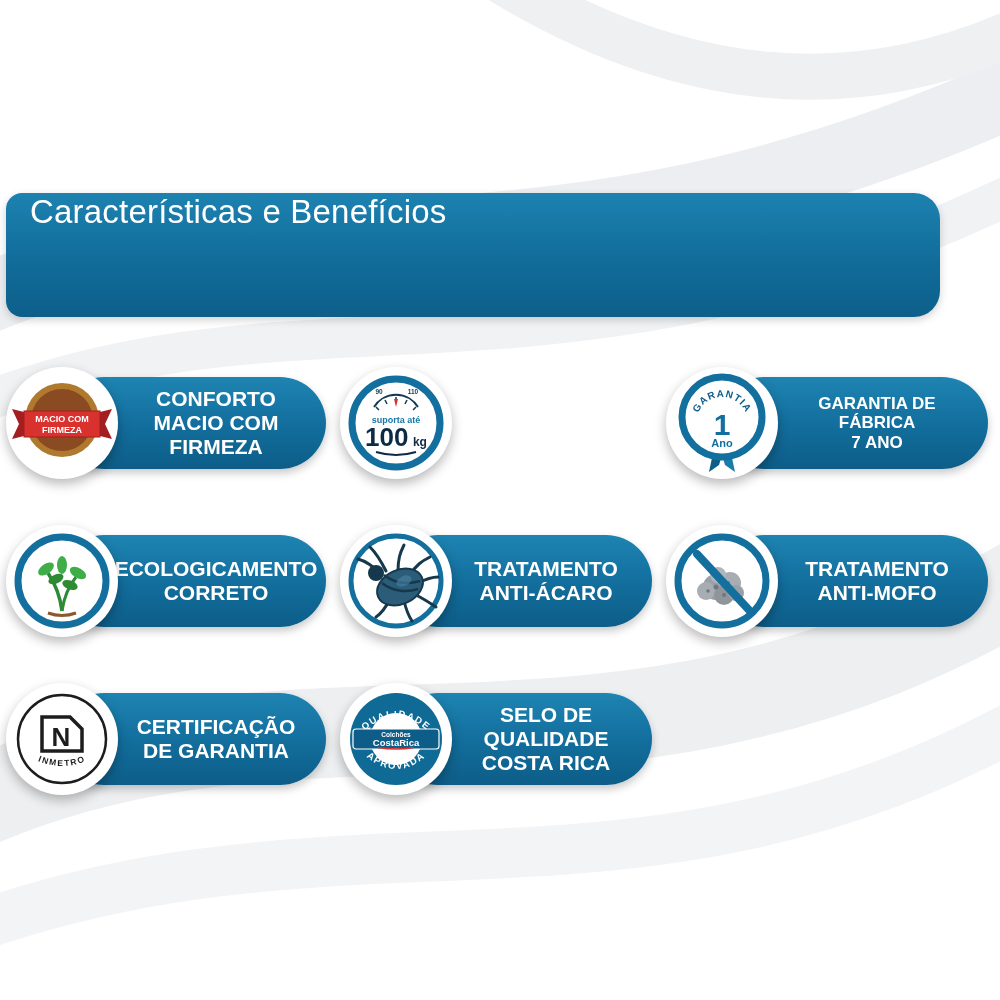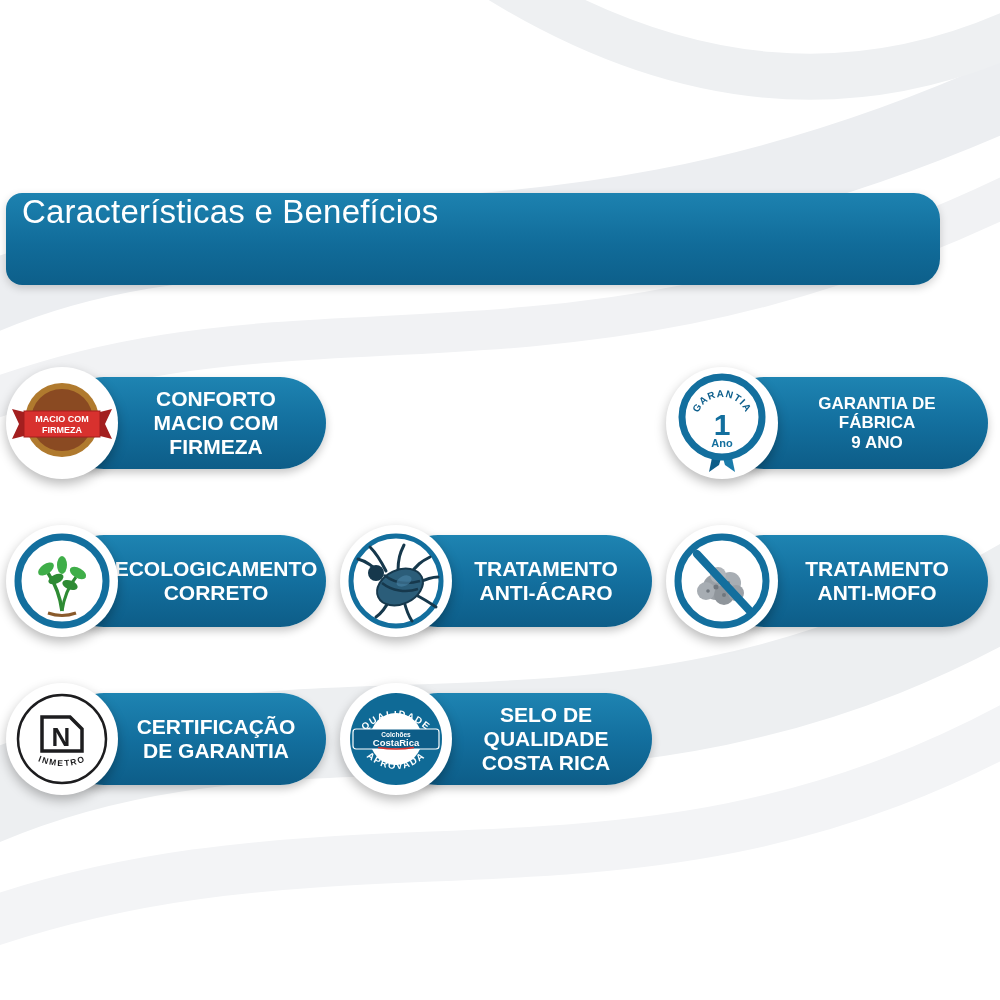--- a/index.html
+++ b/index.html
@@ -1,24 +1,24 @@
 <!DOCTYPE html>
 <html><head>
 <meta charset="utf-8">
 <style>
   * { margin:0; padding:0; box-sizing:border-box; }
   html, body { width:1000px; height:1000px; background:#ffffff;
     font-family:"Liberation Sans", sans-serif; overflow:hidden; }
   .canvas { position:relative; width:1000px; height:1000px; background:#fff; overflow:hidden; }
   .bg { position:absolute; inset:0; z-index:0; }
 
-  .header { position:absolute; top:193px; left:6px; width:934px; height:92px; z-index:2;
+  .header { position:absolute; top:193px; left:6px; width:934px; height:124px; z-index:2;
     background:linear-gradient(180deg,#1d82b0,#116c9a 55%,#0d5f8a);
     border-radius:16px 26px 26px 16px; color:#fff;
-    display:flex; flex-direction:column; justify-content:space-between; padding-left:16px;
+    display:flex; flex-direction:column; justify-content:space-between; padding-left:24px;
     box-shadow:0 3px 8px rgba(0,0,0,.18); }
   .header-sub { font-size:33px; font-weight:400; letter-spacing:.2px; }
   .header-title { font-size:38px; font-weight:700; margin-top:3px; letter-spacing:.2px; }
 
   .grid { position:absolute; top:366px; left:6px; z-index:2;
     display:grid; grid-template-columns:320px 312px 322px; column-gap:14px; row-gap:44px; }
   .feature { position:relative; height:114px; }
   .pill { position:absolute; left:52px; right:0; top:11px; bottom:11px; border-radius:46px;
     background:linear-gradient(180deg,#1e84b2,#136f9e 50%,#0d5d88);
     box-shadow:0 4px 9px rgba(0,0,0,.22);
@@ -66,26 +66,42 @@
           <polygon points="0,36 16,40 16,62 0,66 7,51" fill="#a31f1f"></polygon>
           <polygon points="100,36 84,40 84,62 100,66 93,51" fill="#a31f1f"></polygon>
           <rect x="12" y="38" width="76" height="26" fill="#d8312e" stroke="#a31f1f" stroke-width="1"></rect>
           <text x="50" y="49" text-anchor="middle" font-size="9" font-weight="bold" fill="#ffffff">MACIO COM</text>
           <text x="50" y="59.5" text-anchor="middle" font-size="9" font-weight="bold" fill="#ffffff">FIRMEZA</text>
         </svg>
       </div>
     </div>
 
     <div class="feature f1">
+      <div class="chip">
+        <svg width="100" height="100" viewBox="0 0 100 100">
+          <circle cx="50" cy="50" r="44" fill="#ffffff" stroke="#136f9e" stroke-width="7"></circle>
+          <path d="M28 34 A 26 26 0 0 1 72 34" stroke="#123a52" stroke-width="2" fill="none"></path>
+          <path d="M30 34 l3 3 M39 27 l2 4 M50 24 l0 4 M61 27 l-2 4 M70 34 l-3 3" stroke="#123a52" stroke-width="1.5"></path>
+          <polygon points="48,26 52,26 50,34" fill="#d8312e"></polygon>
+          <text x="33" y="21" text-anchor="middle" font-size="6.5" font-weight="bold" fill="#123a52">90</text>
+          <text x="67" y="21" text-anchor="middle" font-size="6.5" font-weight="bold" fill="#123a52">110</text>
+          <text x="50" y="50" text-anchor="middle" font-size="9" font-weight="bold" fill="#1577a5">suporta até</text>
+          <text x="50" y="73" text-anchor="middle">
+            <tspan font-size="26" font-weight="bold" fill="#0d2b45">100</tspan>
+            <tspan font-size="12" font-weight="bold" fill="#0d2b45">kg</tspan>
+          </text>
+          <path d="M30 79 Q 50 85 70 79" stroke="#0d2b45" stroke-width="2" fill="none"></path>
+        </svg>
+      </div>
     </div>
 
     <div class="feature f2">
       <div class="pill">
         <span class="label">GARANTIA DE FÁBRICA
-9 ANO</span>
+7 ANO</span>
       </div>
       <div class="chip">
         <svg width="100" height="100" viewBox="0 0 100 100">
           <defs>
             <path id="garArc" d="M24 50 A 26 26 0 0 1 76 50" fill="none"></path>
           </defs>
           <polygon points="41,80 37,99 47,92 50,82" fill="#0d5d88"></polygon>
           <polygon points="59,80 63,99 53,92 50,82" fill="#1a7cab"></polygon>
           <circle cx="50" cy="44" r="40" fill="#ffffff" stroke="#136f9e" stroke-width="7"></circle>
           <text text-anchor="middle" font-size="10" font-weight="bold" fill="#0e5f8c" letter-spacing="1">

